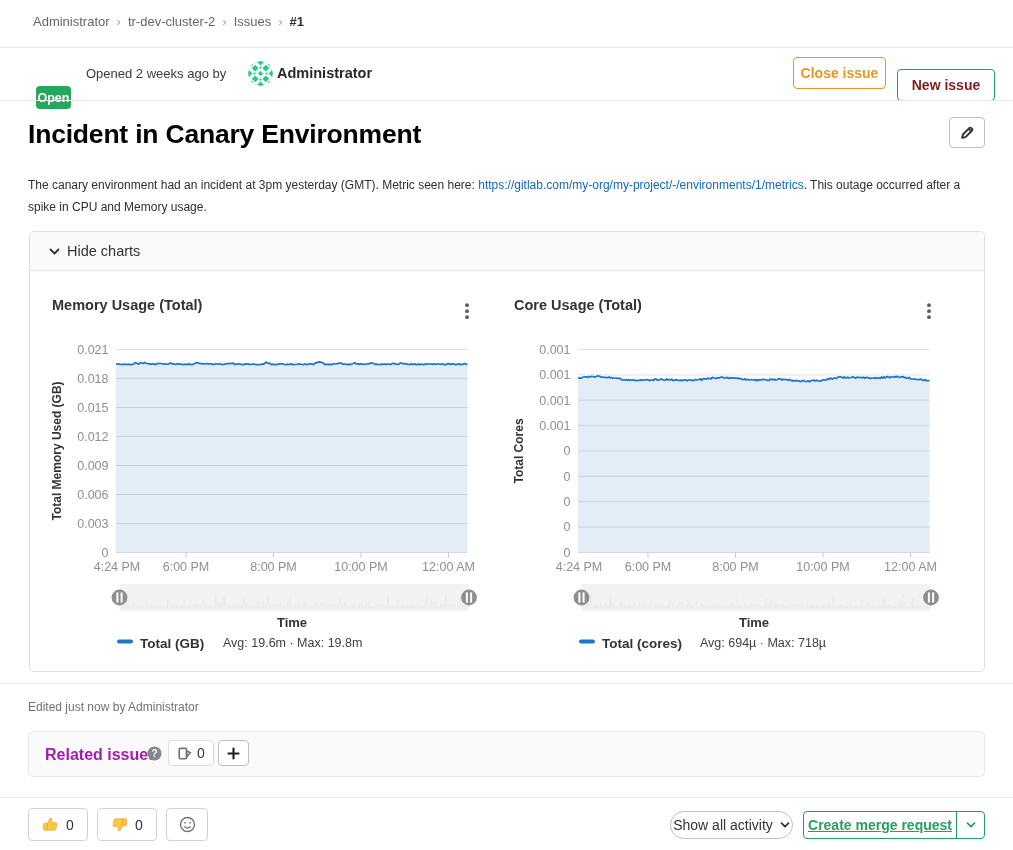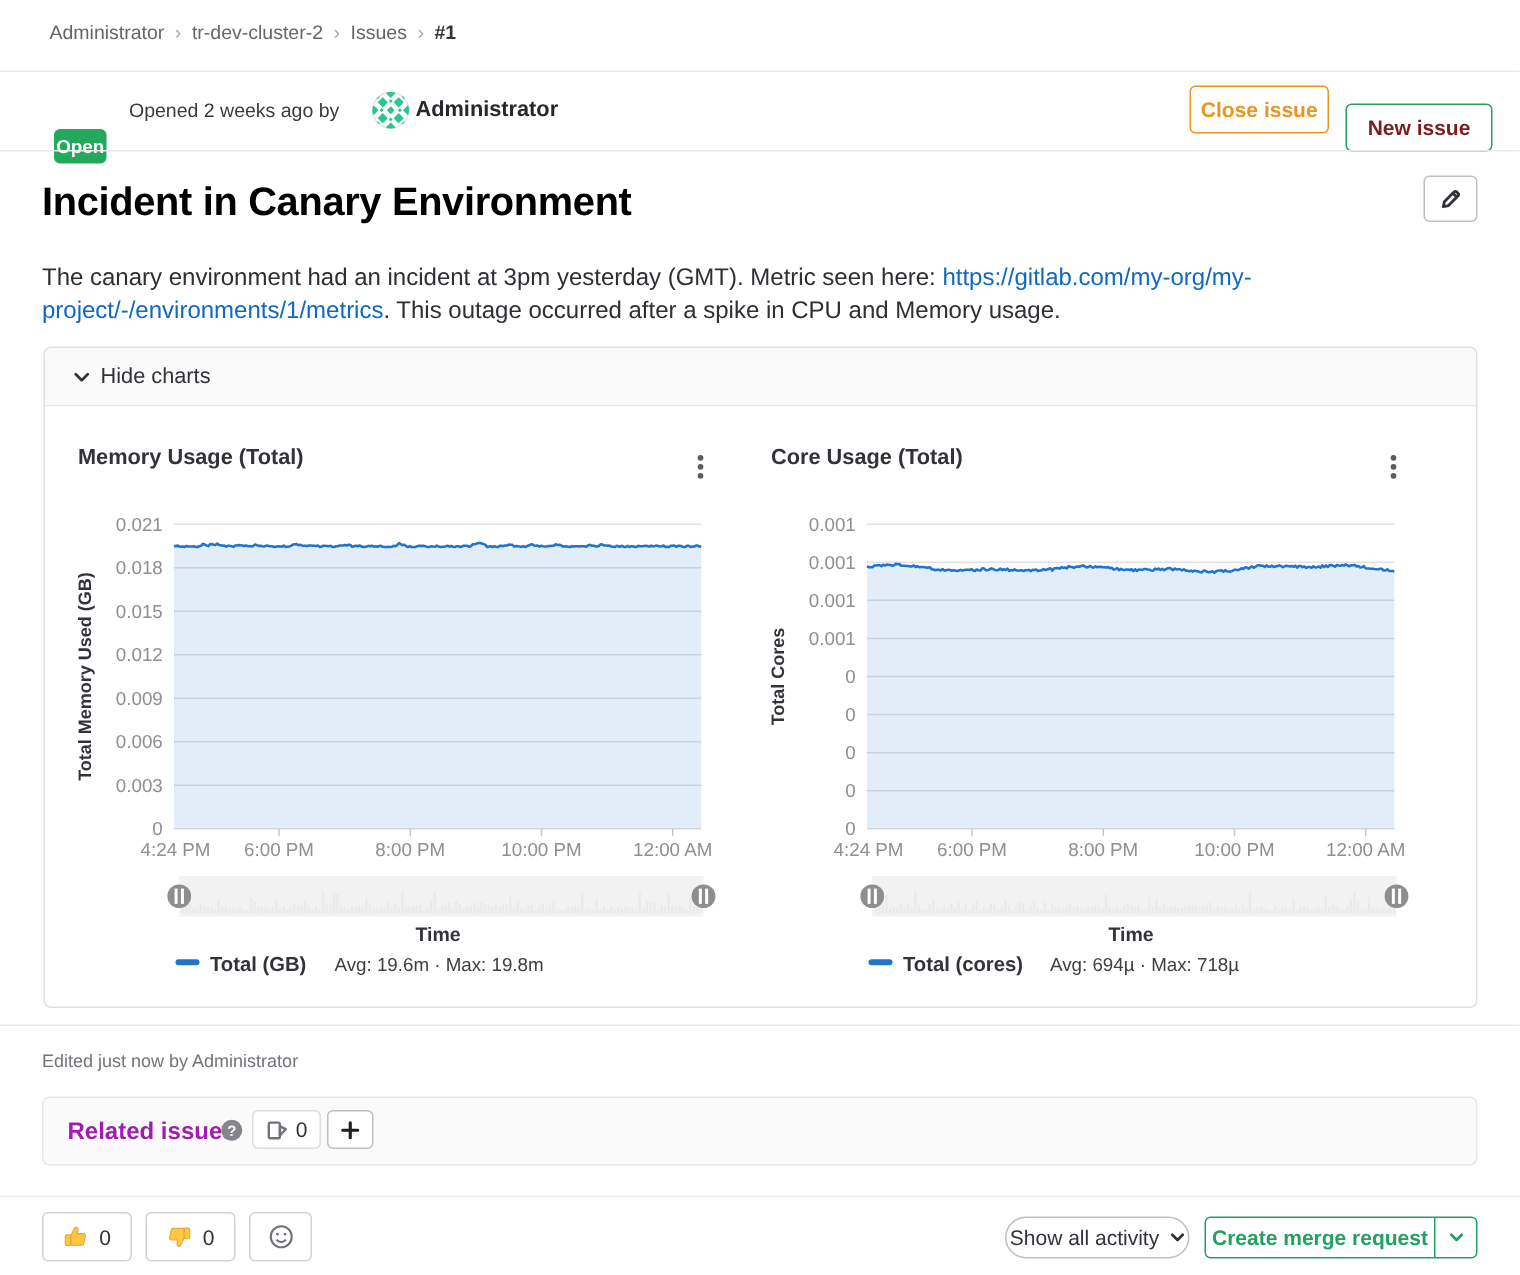--- a/index.html
+++ b/index.html
@@ -56,21 +56,21 @@
 <div class="hr" style="top:100px;"></div>
 
 <div class="abs" style="left:28px; top:119px; font-size:26.5px; font-weight:bold; color:#000000; letter-spacing:-0.2px;">Incident in Canary Environment</div>
 <div class="btn abs" style="left:949px; top:117px; width:36px; height:31px;">
   <svg width="16" height="16" viewBox="0 0 16 16" fill="none" stroke="#333238" stroke-width="1.9" stroke-linejoin="round">
       <path d="M3.2 12.8l.7-3.3 6.6-6.6c.4-.4 1.1-.4 1.5 0l1.1 1.1c.4.4.4 1.1 0 1.5l-6.6 6.6-3.3.7z"></path>
       <path d="M9.6 3.8l2.6 2.6"></path>
     </svg>
 </div>
 
-<div class="abs" style="left:28px; top:175px; width:958px; font-size:16px; line-height:21.5px; color:#2f2e33;">The canary environment had an incident at 3pm yesterday (GMT). Metric seen here: <span style="color:#1068bf;">https://gitlab.com/my-org/my-project/-/environments/1/metrics</span>. This outage occurred after a spike in CPU and Memory usage.</div>
+<div class="abs" style="left:28px; top:175px; width:958px; font-size:12px; line-height:21.5px; color:#2f2e33;">The canary environment had an incident at 3pm yesterday (GMT). Metric seen here: <span style="color:#1068bf;">https://gitlab.com/my-org/my-project/-/environments/1/metrics</span>. This outage occurred after a spike in CPU and Memory usage.</div>
 
 <div class="abs" style="left:29px; top:231px; width:956px; height:441px; border:1px solid #e0e0e0; border-radius:5px; background:#fff;"></div>
 <div class="abs" style="left:30px; top:232px; width:954px; height:39px; background:#fafafa; border-bottom:1px solid #e7e7e7; border-radius:4px 4px 0 0;"></div>
 <svg class="abs" style="left:48px; top:245px;" width="13" height="13" viewBox="0 0 13 13" fill="none" stroke="#333238" stroke-width="1.8" stroke-linecap="round" stroke-linejoin="round">
     <path d="M2.5 4.5l4 4 4-4"></path>
   </svg>
 <div class="abs" style="left:67px; top:243px; font-size:14.5px; color:#333238;">Hide charts</div>
 
 <svg class="abs" style="left:40px; top:290px;" width="446" height="372" viewBox="0 0 446 372">
     <text x="12" y="19.5" font-size="14.5" font-weight="bold" fill="#333238">Memory Usage (Total)</text>
@@ -214,19 +214,19 @@
     </svg>
 </div>
 
 <div class="btn abs" style="left:670px; top:811px; width:123px; height:28px; gap:7px; color:#333238;border-radius:14px;">
   <span>Show all activity</span>
   <svg width="10" height="10" viewBox="0 0 10 10" fill="none" stroke="#333238" stroke-width="1.8" stroke-linecap="round" stroke-linejoin="round">
       <path d="M1.5 3.2l3.5 3.5 3.5-3.5"></path>
     </svg>
 </div>
 <div class="abs" style="left:803px; top:811px; width:182px; height:28px; border:1px solid #23a161; border-radius:4px; background:#fff; display:flex;">
-  <div style="width:153px; display:flex; align-items:center; justify-content:center; font-size:14px; font-weight:bold; color:#23a161; border-right:1px solid #23a161;">Create merge request</div>
+  <div style="width:153px; display:flex; align-items:center; justify-content:center; font-size:14px; font-weight:bold; color:#23a161; border-right:1px solid #23a161;text-decoration:underline;">Create merge request</div>
   <div style="flex:1; display:flex; align-items:center; justify-content:center;">
     <svg width="10" height="10" viewBox="0 0 10 10" fill="none" stroke="#23a161" stroke-width="1.8" stroke-linecap="round" stroke-linejoin="round">
         <path d="M1.5 3.2l3.5 3.5 3.5-3.5"></path>
       </svg>
   </div>
 </div>
 
 </body></html>

